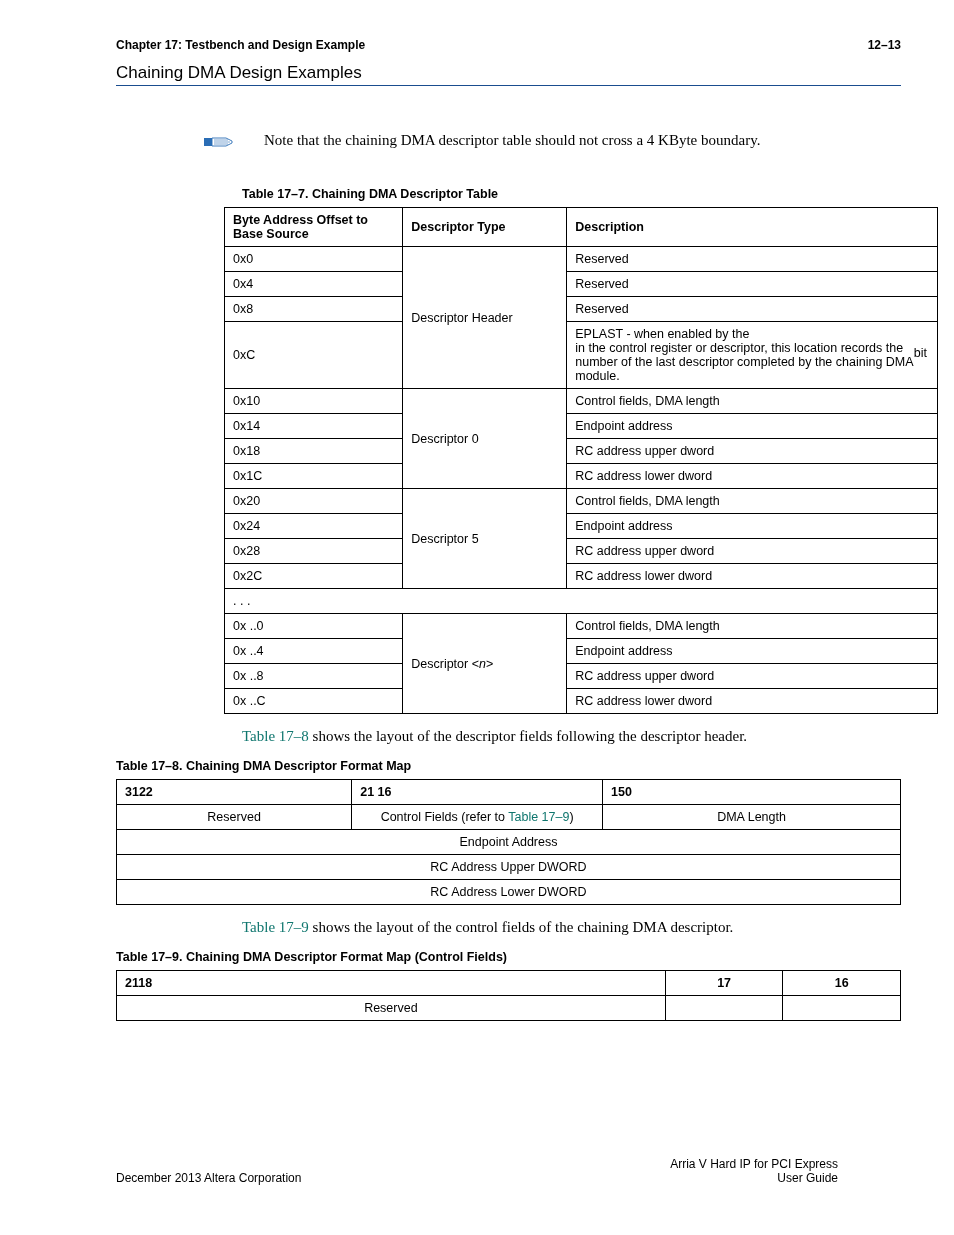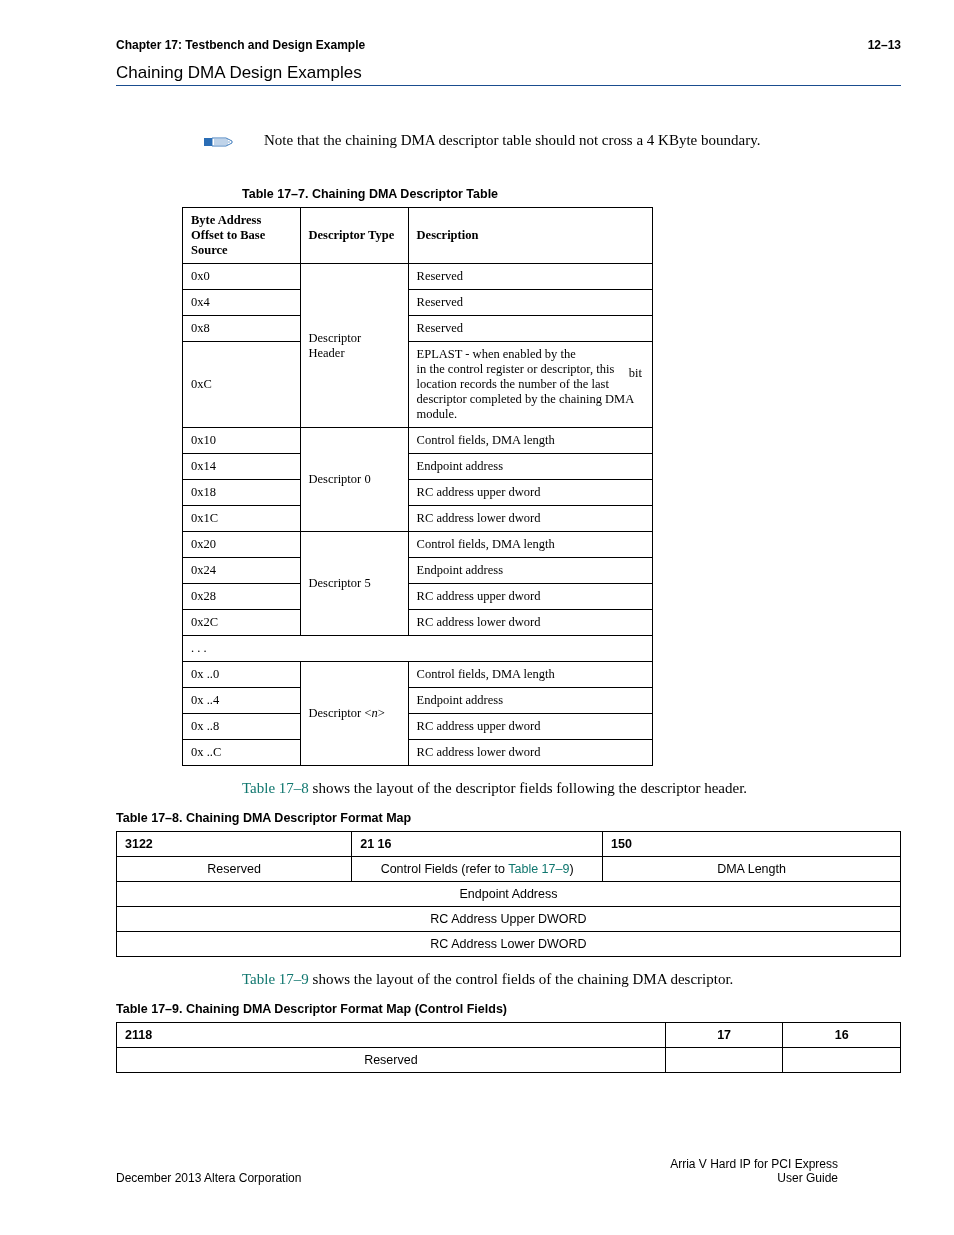--- a/index.html
+++ b/index.html
@@ -65,23 +65,22 @@
   .caption-indent {
     margin-left: 126px;
   }
   table.data {
     border-collapse: collapse;
     width: 100%;
     font-family: Arial, Helvetica, sans-serif;
     font-size: 12.5px;
   }
   table.data.t7 {
-    width: 471px;
-    margin-left: 66px;
-    font-family: Liberation Serif, serif;
+    width: 714px;
+    margin-left: 108px;
   }
   table.data th, table.data td {
     border: 1px solid #000;
     padding: 5px 8px;
     vertical-align: middle;
     text-align: left;
   }
   table.data th {
     font-weight: bold;
   }

